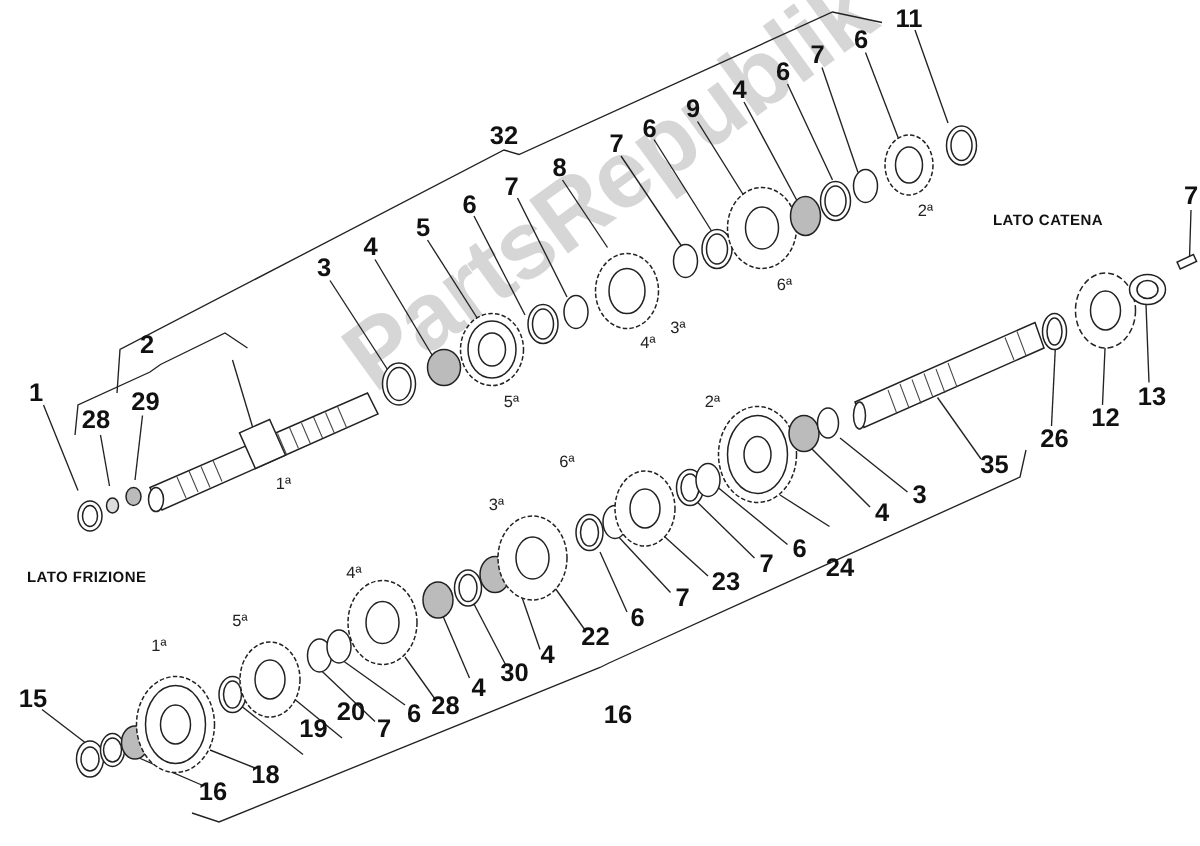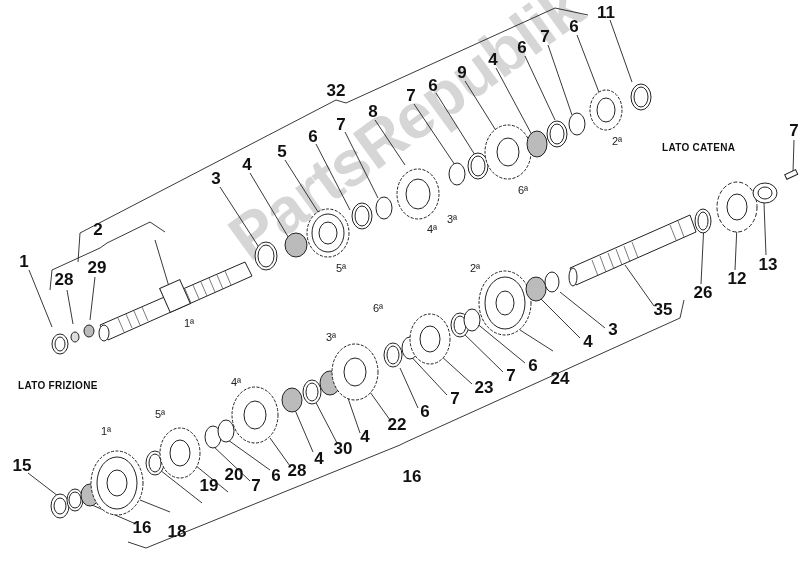--- a/index.html
+++ b/index.html
@@ -231,21 +231,21 @@
       <div class="callout" style="left: 397px; top: 425px;">22</div>
       <div class="callout" style="left: 365px; top: 437px;">4</div>
       <div class="callout" style="left: 343px; top: 449px;">30</div>
       <div class="callout" style="left: 319px; top: 459px;">4</div>
       <div class="callout" style="left: 412px; top: 456px; margin-top: 21px;">16</div>
       <div class="callout" style="left: 297px; top: 471px;">28</div>
       <div class="callout" style="left: 276px; top: 476px;">6</div>
       <div class="callout" style="left: 256px; top: 486px;">7</div>
       <div class="callout" style="left: 234px; top: 475px;">20</div>
       <div class="callout" style="left: 209px; top: 486px;">19</div>
-      <div class="callout" style="left: 177px; top: 532px;">18</div>
+      <div class="callout" style="left: 177px; top: 517px;">18</div>
       <div class="callout" style="left: 142px; top: 528px;">16</div>
       <div class="callout" style="left: 22px; top: 466px;">15</div>
     </div>
   <div id="gearlabels">
       <div class="gear-label" style="left: 189px; top: 323px;">1ª</div>
       <div class="gear-label" style="left: 341px; top: 268px;">5ª</div>
       <div class="gear-label" style="left: 432px; top: 229px;">4ª</div>
       <div class="gear-label" style="left: 452px; top: 219px;">3ª</div>
       <div class="gear-label" style="left: 523px; top: 190px;">6ª</div>
       <div class="gear-label" style="left: 617px; top: 141px;">2ª</div>

